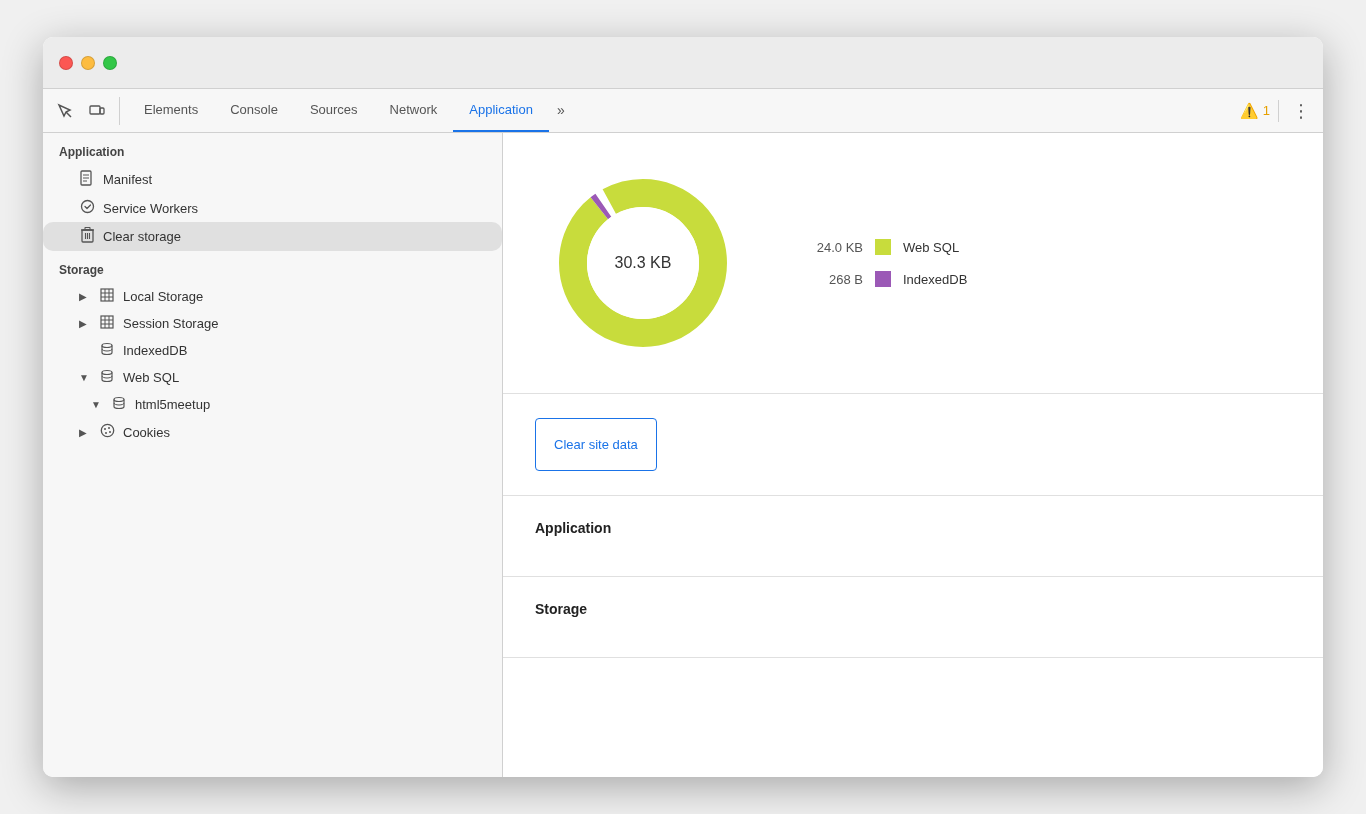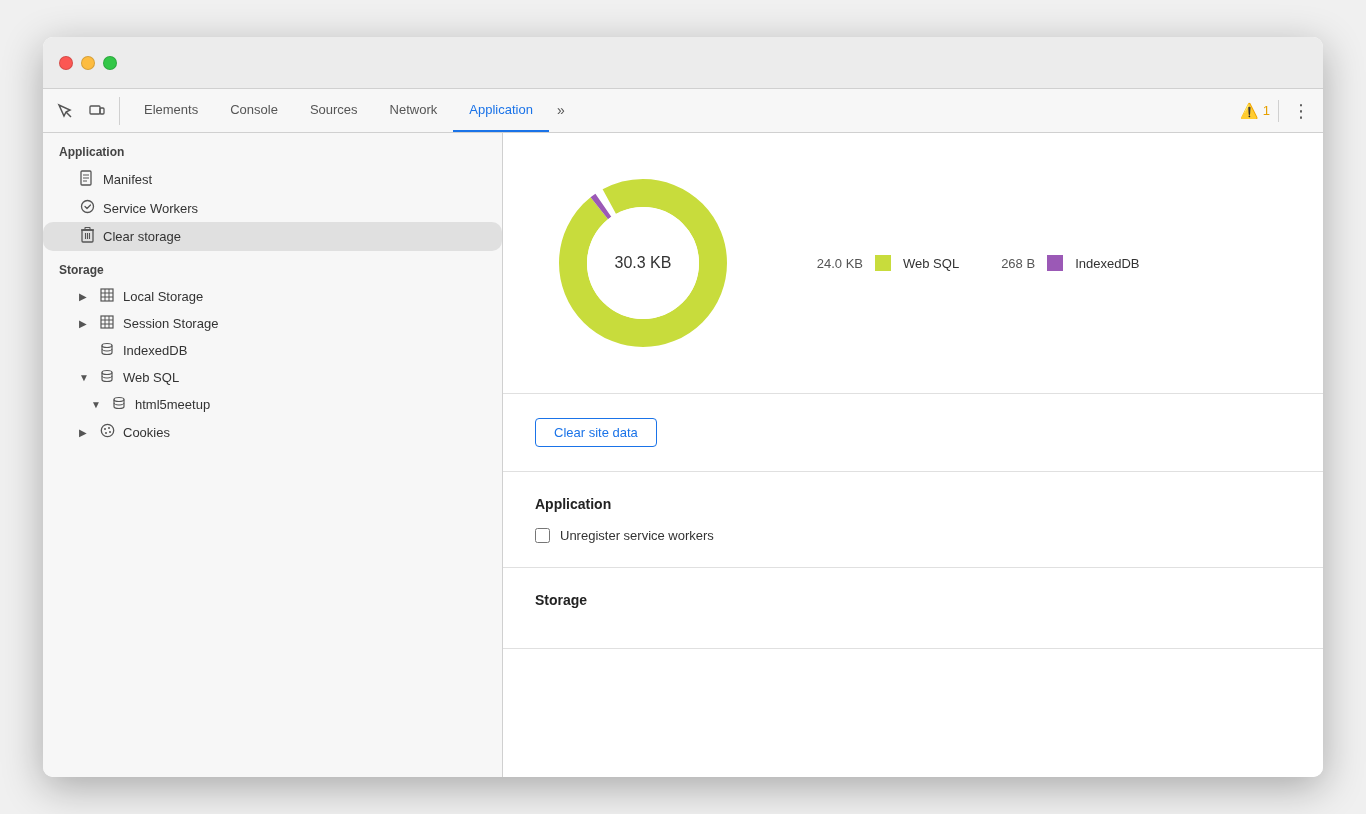--- a/index.html
+++ b/index.html
@@ -210,21 +210,21 @@
       top: 50%;
       left: 50%;
       transform: translate(-50%, -50%);
       text-align: center;
       font-size: 16px;
       font-weight: 500;
       color: #333;
     }
     .legend {
       display: flex;
-      flex-direction: row;
+      flex-direction: column;
       gap: 16px;
     }
     .legend-item {
       display: flex;
       align-items: center;
       gap: 12px;
       font-size: 13px;
       color: #333;
     }
     .legend-size {
@@ -243,21 +243,21 @@
       padding: 24px 32px;
       border-bottom: 1px solid #e0e0e0;
     }
     .section-title {
       font-size: 14px;
       font-weight: 600;
       color: #222;
       margin-bottom: 16px;
     }
     .clear-site-btn {
-      padding: 6px 18px;
+      padding: 18px 18px;
       border: 1px solid #1a73e8;
       border-radius: 4px;
       background: white;
       color: #1a73e8;
       font-size: 13px;
       cursor: pointer;
     }
     .checkbox-row {
       display: flex;
       align-items: center;
@@ -484,24 +484,20 @@
           </div>
         </div>
       </div>
 
       <div class="section">
         <button class="clear-site-btn">Clear site data</button>
       </div>
 
       <div class="section">
         <div class="section-title">Application</div>
-        <div class="checkbox-row">
-          <input type="checkbox" id="unregister-sw" style="">
-          <label class="checkbox-label" for="unregister-sw">Unregister service workers</label>
-        </div>
       </div>
 
       <div class="section">
         <div class="section-title">Storage</div>
       </div>
 
     </div>
   </div>
 </div>
 

